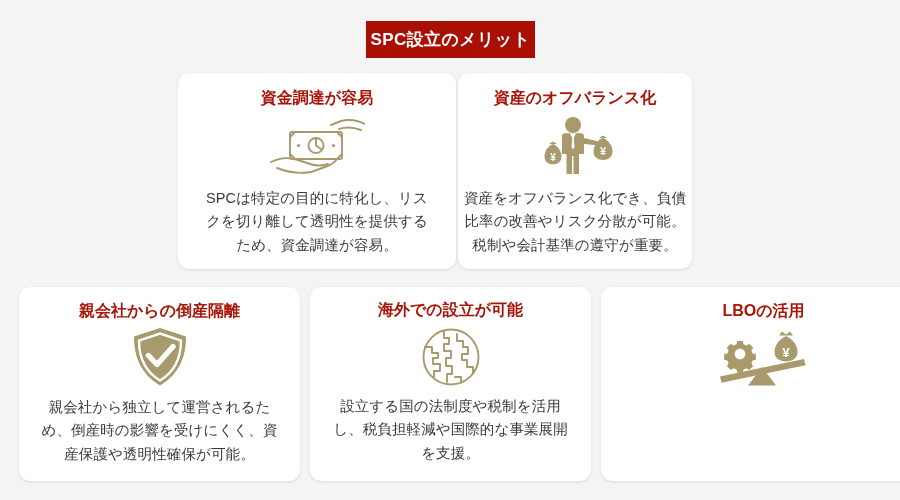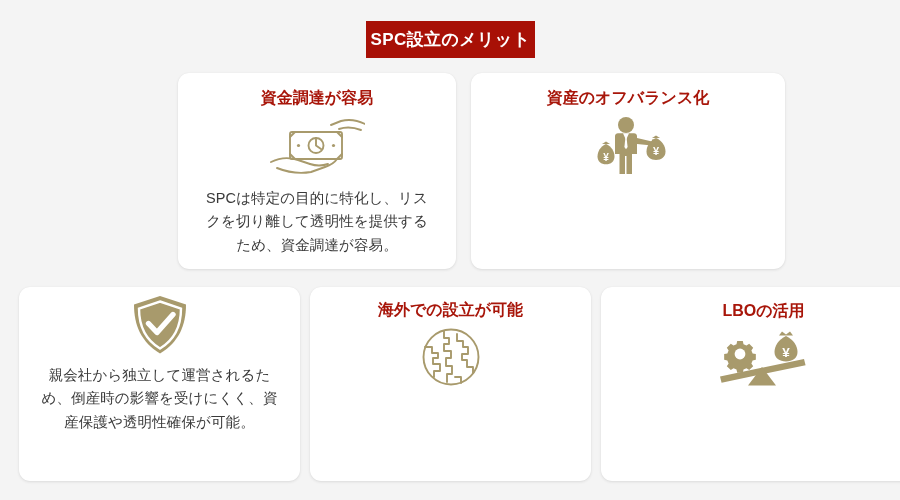--- a/index.html
+++ b/index.html
@@ -48,21 +48,21 @@
     border-radius: 11px;
     box-shadow: 0 1px 3px rgba(0,0,0,0.10), 0 0 1px rgba(0,0,0,0.06);
     box-sizing: border-box;
     display: flex;
     flex-direction: column;
     align-items: center;
   }
 
   
   .card.t1 { left: 166px; top: 73px;  width: 278px; height: 196px; margin-left: 12px; }
-  .card.t2 { left: 471px; top: 73px;  width: 314px; height: 196px; }
+  .card.t2 { left: 458px; top: 73px;  width: 234px; height: 196px; }
   
   .card.b1 { left: 19px;  top: 287px; width: 281px; height: 194px; }
   .card.b2 { left: 310px; top: 287px; width: 281px; height: 194px; font-family: Liberation Mono, monospace; }
   .card.b3 { left: 601px; top: 287px; width: 325px; height: 194px; }
 
   .card-title {
     color: #a8160a;
     font-weight: bold;
     font-size: 16px;
     line-height: 1;
@@ -153,23 +153,25 @@
 
         <path d="M70 22 L74 19.5 L78 22 Z"></path>
         <path d="M74 22 C68 24.5 64.5 30 64.5 35.5 C64.5 41 68.6 44 74 44 C79.4 44 83.5 41 83.5 35.5 C83.5 30 80 24.5 74 22 Z"></path>
         <text x="74" y="39" font-family="'Liberation Sans', sans-serif" font-size="11" font-weight="bold" fill="#ffffff" text-anchor="middle">¥</text>
 
         <path d="M20 28 L24 25.5 L28 28 Z"></path>
         <path d="M24 28 C18.5 30.5 15.5 35.5 15.5 40.5 C15.5 45.5 19.2 48.3 24 48.3 C28.8 48.3 32.5 45.5 32.5 40.5 C32.5 35.5 29.5 30.5 24 28 Z"></path>
         <text x="24" y="44.6" font-family="'Liberation Sans', sans-serif" font-size="10" font-weight="bold" fill="#ffffff" text-anchor="middle">¥</text>
       </svg>
     </div>
+    <div class="card-body">資産をオフバランス化でき、負債比率の改善やリスク分散が可能。税制や会計基準の遵守が重要。</div>
   </div>
 
   <div class="card b1">
+    <div class="card-title">親会社からの倒産隔離</div>
     <div class="card-icon">
       <svg width="58" height="60" viewBox="0 0 58 60">
         <path d="M29 1 L55 9.5 C55 30 48 47 29 58.5 C10 47 3 30 3 9.5 Z" fill="#a89a6c"></path>
         <path d="M29 6.5 L50 13.5 C50 30.5 44 44.5 29 53.5 C14 44.5 8 30.5 8 13.5 Z" fill="none" stroke="#ffffff" stroke-width="2.4"></path>
         <path d="M17.5 28.5 L26 37.5 L42 19.5" fill="none" stroke="#ffffff" stroke-width="5.4" stroke-linecap="round" stroke-linejoin="round"></path>
       </svg>
     </div>
     <div class="card-body">親会社から独立して運営されるため、倒産時の影響を受けにくく、資産保護や透明性確保が可能。</div>
   </div>
 
@@ -180,20 +182,21 @@
         <circle cx="30" cy="30" r="27.5"></circle>
 
         <path d="M4 20 L11 20 L11 26 L17 26 L17 31 L12 31 L12 37 L19 37 L19 44 L13 44 L13 50"></path>
 
         <path d="M23 4 L23 11 L28 11 L28 17 L23 17 L23 24 L30 24 L30 31 L25 31 L25 39 L31 39 L31 47 L26 47 L26 55"></path>
 
         <path d="M36 7 L36 14 L42 14 L42 20 L47 20 L47 27 L41 27 L41 33 L46 33 L46 40 L52 40 L52 46"></path>
         <path d="M34 50 L40 50 L40 56"></path>
       </svg>
     </div>
+    <div class="card-body">設立する国の法制度や税制を活用し、税負担軽減や国際的な事業展開を支援。</div>
   </div>
 
   <div class="card b3">
     <div class="card-title">LBOの活用</div>
     <div class="card-icon">
       <svg width="96" height="60" viewBox="0 0 96 60" fill="#a89a6c">
 
         <g transform="translate(24,30)">
           <path d="M-3.6 -16.4 L3.6 -16.4 L4.5 -12.3 L8.3 -10.7 L11.8 -13 L16.9 -7.9 L14.6 -4.4 L16.2 -0.6 L20.3 0.3 L20.3 7.5 L16.2 8.4 L14.6 12.2 L16.9 15.7 L11.8 20.8 L8.3 18.5 L4.5 20.1 L3.6 24.2 L-3.6 24.2 L-4.5 20.1 L-8.3 18.5 L-11.8 20.8 L-16.9 15.7 L-14.6 12.2 L-16.2 8.4 L-20.3 7.5 L-20.3 0.3 L-16.2 -0.6 L-14.6 -4.4 L-16.9 -7.9 L-11.8 -13 L-8.3 -10.7 L-4.5 -12.3 Z" transform="scale(0.78) translate(0,-4)"></path>
           <circle cx="0" cy="-3" r="5.4" fill="#ffffff"></circle>

